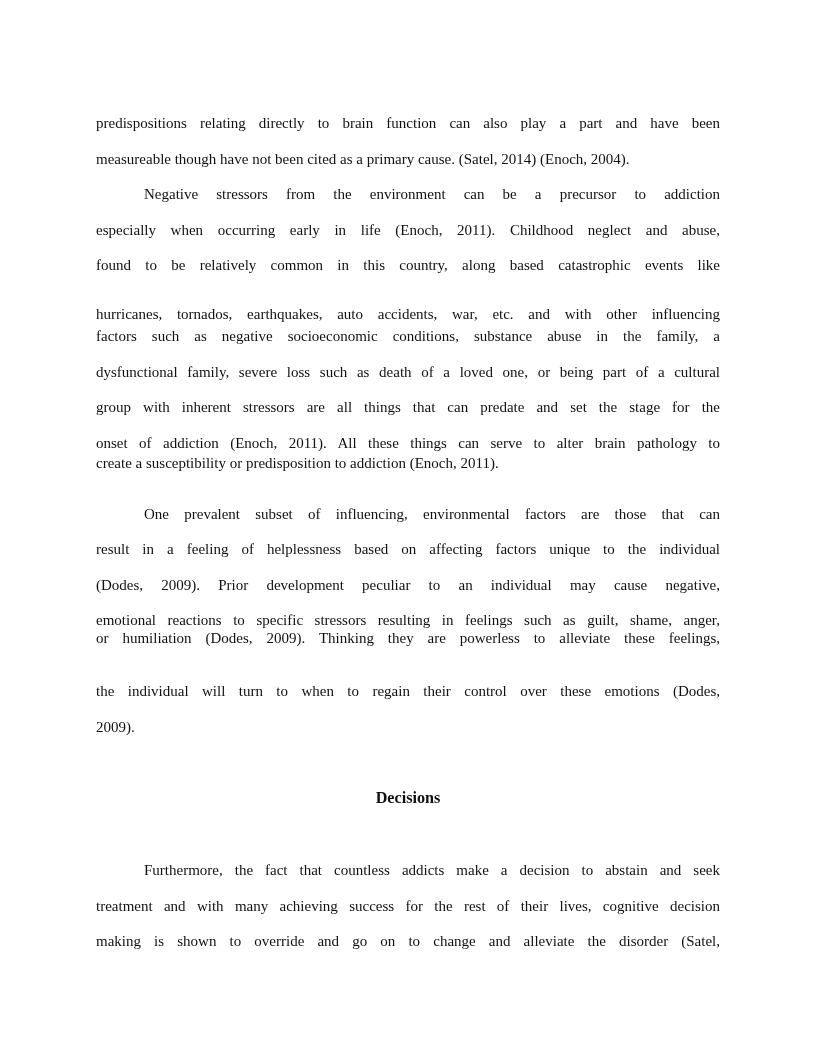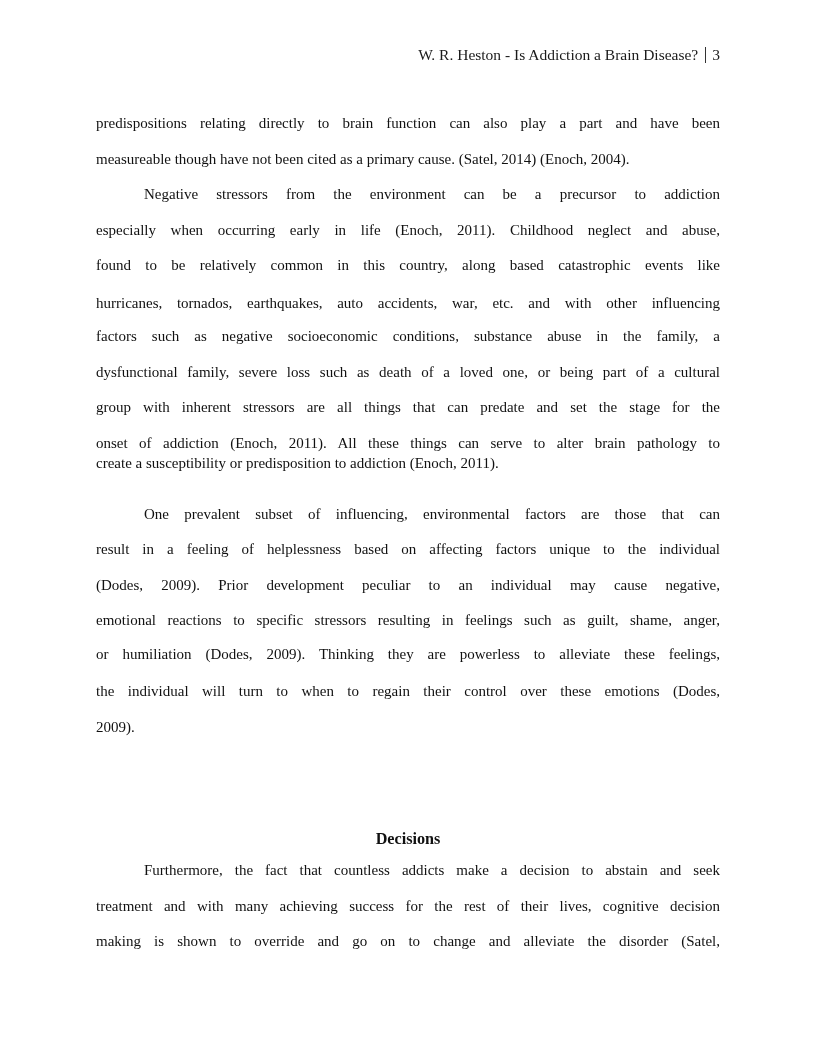--- a/index.html
+++ b/index.html
@@ -3,54 +3,51 @@
 <meta charset="utf-8">
 <style>
   html, body { margin: 0; padding: 0; background: #ffffff; }
   body { width: 816px; height: 1056px; position: relative; overflow: hidden; }
   .page { position: absolute; left: 0; top: 0; width: 816px; height: 1056px; background: #ffffff; color: #111111; font-family: "Liberation Serif", "DejaVu Serif", serif; }
   .header { position: absolute; top: 46px; right: 96px; font-size: 15.5px; color: #1a1a1a; white-space: nowrap; }
   .header .sep { display: inline-block; width: 1px; height: 16px; background: #333; margin: 0 6px -3px 7px; }
   .line { position: absolute; left: 96px; width: 624px; font-size: 15px; line-height: 20px; white-space: nowrap; text-align: justify; text-align-last: justify; }
   .line.last { text-align-last: left; }
   .line.indent { left: 144px; width: 576px; font-family: Liberation Serif, serif; }
-  .heading { position: absolute; left: 96px; width: 624px; text-align: center; font-weight: bold; font-size: 16.2px; margin-top: 41px; }
+  .heading { position: absolute; left: 96px; width: 624px; text-align: center; font-weight: bold; font-size: 16.2px; }
 </style>
 </head>
 <body>
 
 <div class="page">
 
-  <div class="header">
-    <span>W. R. Heston - Is Addiction a Brain Disease?</span><span class="sep"></span><span>3</span>
-  </div>
 
   <div>
     <div class="line" style="top:113px">predispositions relating directly to brain function can also play a part and have been</div>
     <div class="line last" style="top:149px">measureable though have not been cited as a primary cause. (Satel, 2014) (Enoch, 2004).</div>
   </div>
 
   <div>
     <div class="line indent" style="top:184px">Negative stressors from the environment can be a precursor to addiction</div>
     <div class="line" style="top:220px">especially when occurring early in life (Enoch, 2011). Childhood neglect and abuse,</div>
     <div class="line" style="top:255px">found to be relatively common in this country, along based catastrophic events like</div>
-    <div class="line" style="top:293px">hurricanes, tornados, earthquakes, auto accidents, war, etc. and with other influencing</div>
+    <div class="line" style="top:304px">hurricanes, tornados, earthquakes, auto accidents, war, etc. and with other influencing</div>
     <div class="line" style="top:326px">factors such as negative socioeconomic conditions, substance abuse in the family, a</div>
     <div class="line" style="top:362px">dysfunctional family, severe loss such as death of a loved one, or being part of a cultural</div>
     <div class="line" style="top:397px">group with inherent stressors are all things that can predate and set the stage for the</div>
     <div class="line" style="top:433px">onset of addiction (Enoch, 2011). All these things can serve to alter brain pathology to</div>
     <div class="line last" style="top:453px">create a susceptibility or predisposition to addiction (Enoch, 2011).</div>
   </div>
 
   <div>
     <div class="line indent" style="top:504px">One prevalent subset of influencing, environmental factors are those that can</div>
     <div class="line" style="top:539px">result in a feeling of helplessness based on affecting factors unique to the individual</div>
     <div class="line" style="top:575px">(Dodes, 2009). Prior development peculiar to an individual may cause negative,</div>
     <div class="line" style="top:610px">emotional reactions to specific stressors resulting in feelings such as guilt, shame, anger,</div>
-    <div class="line" style="top:644px">or humiliation (Dodes, 2009). Thinking they are powerless to alleviate these feelings,</div>
+    <div class="line" style="top:628px">or humiliation (Dodes, 2009). Thinking they are powerless to alleviate these feelings,</div>
     <div class="line" style="top:681px">the individual will turn to when to regain their control over these emotions (Dodes,</div>
     <div class="line last" style="top:717px">2009).</div>
   </div>
 
   <div class="heading" style="top:789px">Decisions</div>
 
   <div>
     <div class="line indent" style="top:860px">Furthermore, the fact that countless addicts make a decision to abstain and seek</div>
     <div class="line" style="top:896px">treatment and with many achieving success for the rest of their lives, cognitive decision</div>
     <div class="line" style="top:931px">making is shown to override and go on to change and alleviate the disorder (Satel,</div>

